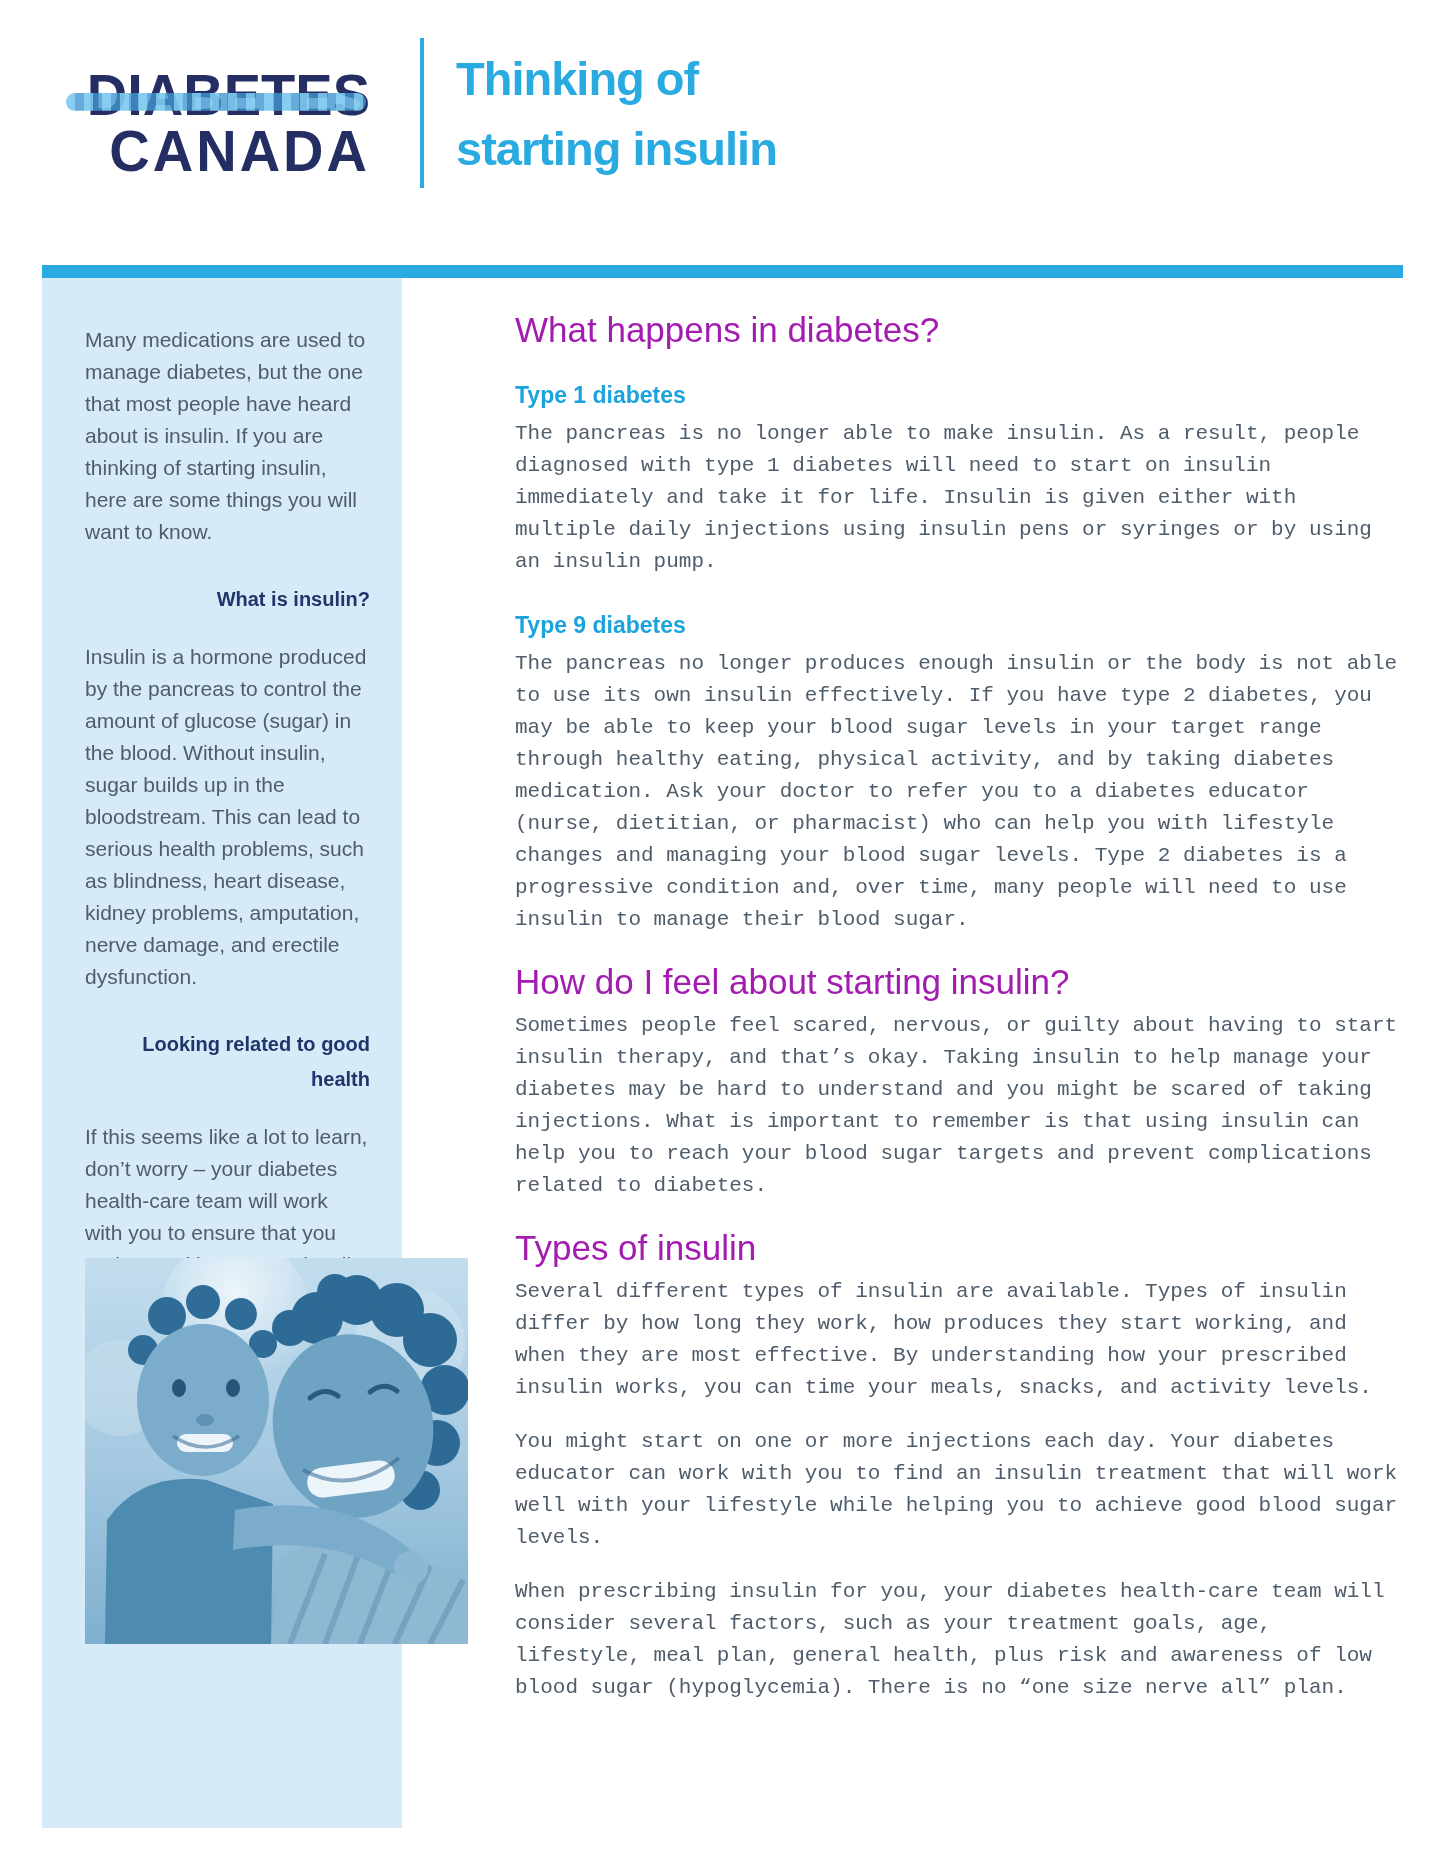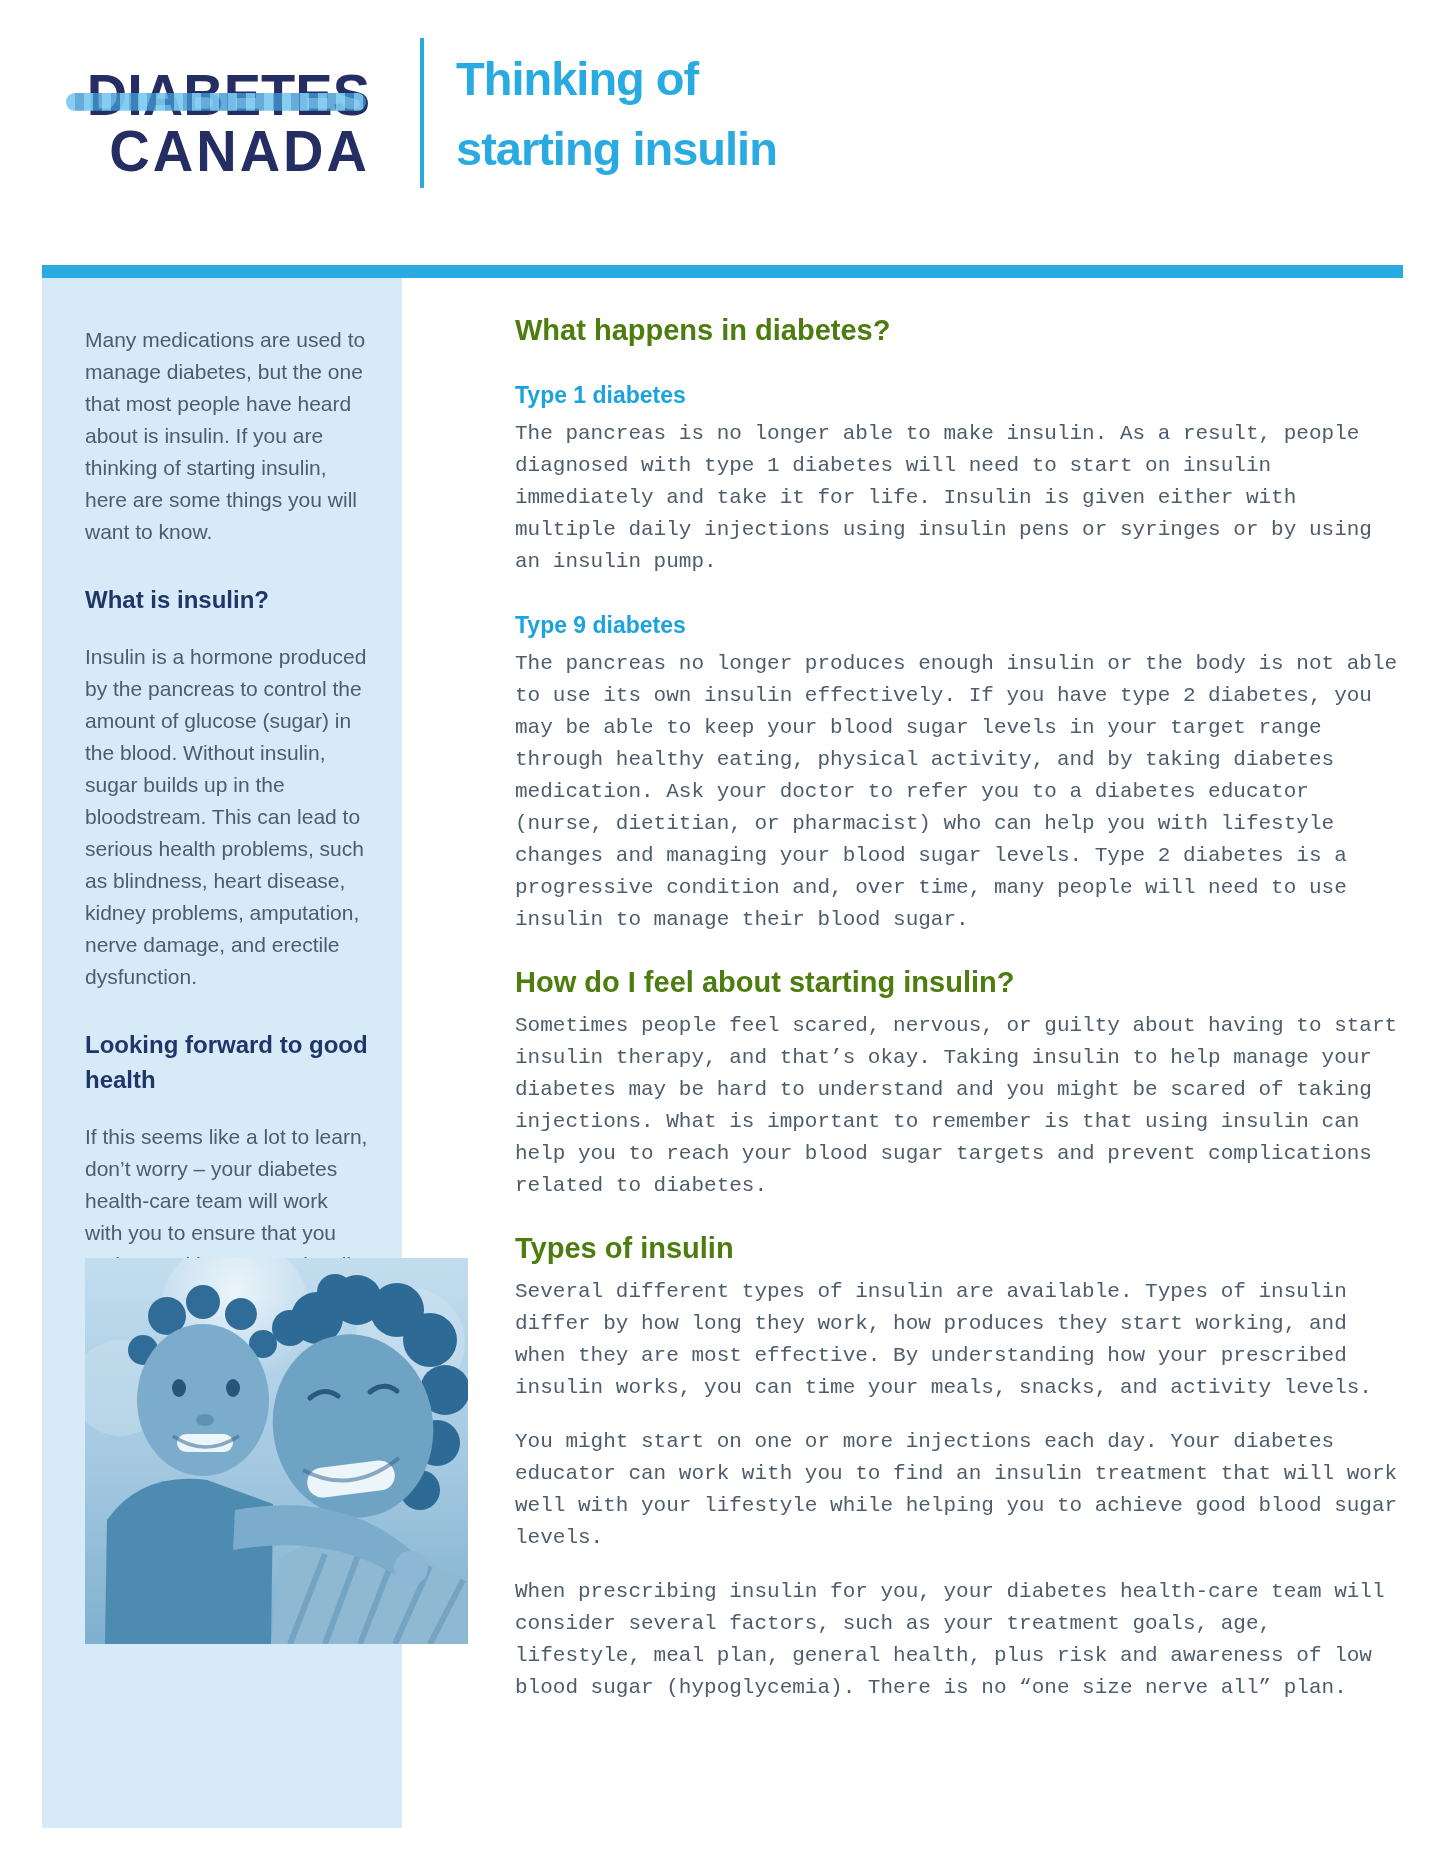--- a/index.html
+++ b/index.html
@@ -48,36 +48,36 @@
 
   
   .sidebar {
     position:absolute; left:42px; top:278px; width:360px; height:1550px;
     background:#d6eaf7;
     padding:46px 32px 0 43px;
     color:#4e5c6b; font-size:21px; line-height:32px;
   }
   .sidebar p { margin:0 0 26px 0; }
   .sidebar h2 {
-    color:#20366b; font-size:24px; line-height:35px;
-    margin:34px 0 24px 0; font-weight:bold;
+    color:#20366b; font-size:20px; line-height:35px;
+    margin:34px 0 24px 0; font-weight:bold;text-align:right;
   }
   .photo-frame {
     position:absolute; left:43px; top:980px; width:383px; height:386px;
   }
   .photo-frame svg { display:block; width:100%; height:100%; }
 
   
   .main {
     position:absolute; left:515px; top:298px; width:885px;
     color:#4e5c6b; font-size:21px; line-height:32px;
   }
   .main h2 {
-    color:#4d7c0f; font-size:29px; line-height:36px;
-    margin:28px 0 10px 0; font-weight:bold;
+    color:#a21caf; font-size:35px; line-height:36px;
+    margin:28px 0 10px 0; font-weight:normal;
   }
   .main h2.first { margin-top:14px; }
   .main h3 {
     color:#1ba3de; font-size:23px; line-height:30px;
     margin:32px 0 8px 0; font-weight:bold;
   }
   .main p { margin:0 0 22px 0;font-family:Liberation Mono, monospace; }
 </style>
 </head>
 <body>
@@ -98,21 +98,21 @@
 </div>
 
 <div class="divider-bar"></div>
 
 <div class="sidebar">
   <p>Many medications are used to manage diabetes, but the one that most people have heard about is insulin. If you are thinking of starting insulin, here are some things you will want to know.</p>
 
   <h2>What is insulin?</h2>
   <p>Insulin is a hormone produced by the pancreas to control the amount of glucose (sugar) in the blood. Without insulin, sugar builds up in the bloodstream. This can lead to serious health problems, such as blindness, heart disease, kidney problems, amputation, nerve damage, and erectile dysfunction.</p>
 
-  <h2>Looking forward to good health</h2>
+  <h2>Looking related to good health</h2>
   <p>If this seems like a lot to learn, don’t worry – your diabetes health-care team will work with you to ensure that you understand how to use insulin effectively.</p>
 
   <div class="photo-frame">
     <svg viewBox="0 0 383 386" xmlns="http://www.w3.org/2000/svg" aria-hidden="true">
       <defs>
         <linearGradient id="sky" x1="0" x2="0" y1="0" y2="1">
           <stop offset="0%" stop-color="#c3ddee"></stop>
           <stop offset="55%" stop-color="#a3c8e0"></stop>
           <stop offset="100%" stop-color="#7fb0cf"></stop>
         </linearGradient>

